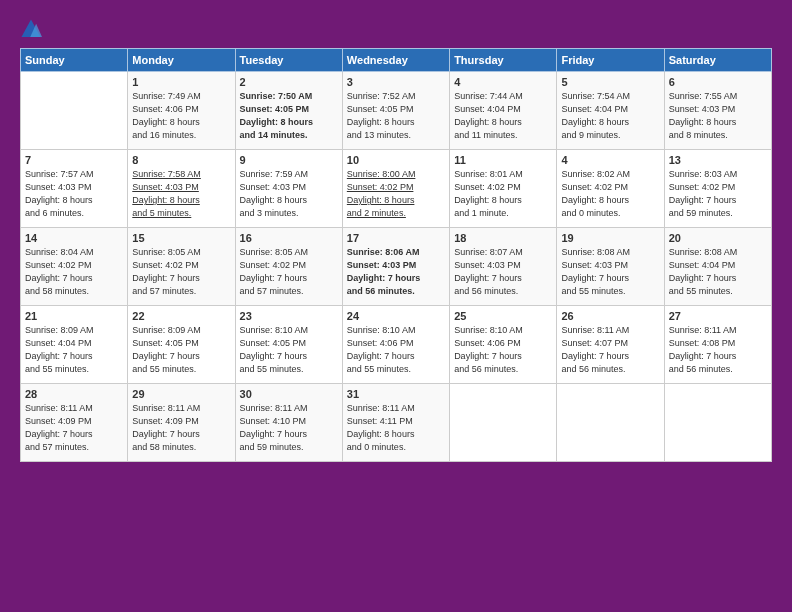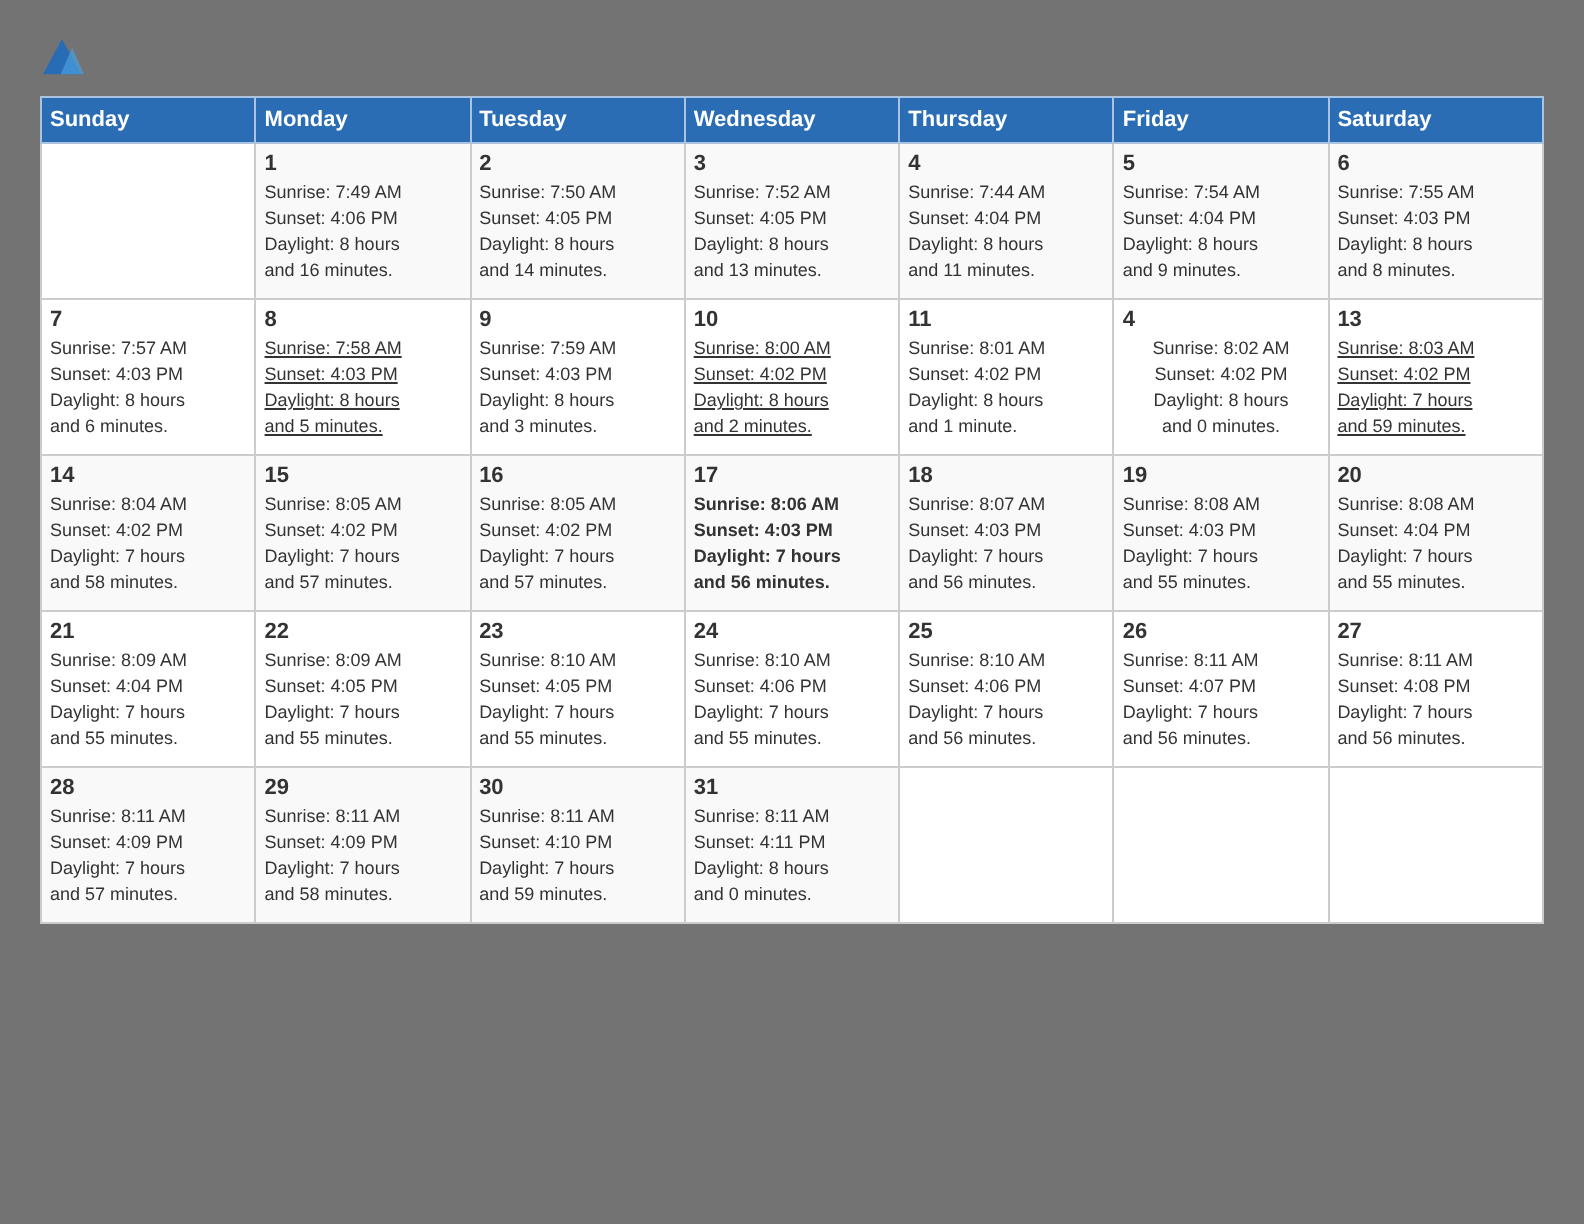--- a/index.html
+++ b/index.html
@@ -7,21 +7,21 @@
       font-family: Arial, sans-serif;
       background: #fff;
       width: 792px;
       height: 612px;
       overflow: hidden;
     }
     .page {
       width: 792px;
       height: 612px;
       padding: 18px 20px 10px 20px;
-      background: #737373;
+      background: #701a75;
     }
     .header {
       display: flex;
       justify-content: space-between;
       align-items: flex-start;
       margin-bottom: 8px;
     }
     .logo {
       display: flex;
       align-items: center;
@@ -131,21 +131,21 @@
           <td class="empty-cell"></td>
           <td>
             <span class="day-number">1</span>
             <div class="day-info" style="white-space: pre-line;">Sunrise: 7:49 AM
 Sunset: 4:06 PM
 Daylight: 8 hours
 and 16 minutes.</div>
           </td>
           <td>
             <span class="day-number">2</span>
-            <div class="day-info" style="white-space: pre-line;">Sunrise: 7:50 AM
+            <div class="day-info" style="white-space: pre-line; font-weight: bold;">Sunrise: 7:50 AM
 Sunset: 4:05 PM
 Daylight: 8 hours
 and 14 minutes.</div>
           </td>
           <td>
             <span class="day-number">3</span>
             <div class="day-info" style="white-space: pre-line;">Sunrise: 7:52 AM
 Sunset: 4:05 PM
 Daylight: 8 hours
 and 13 minutes.</div>
@@ -203,28 +203,28 @@
           </td>
           <td>
             <span class="day-number">11</span>
             <div class="day-info" style="white-space: pre-line;">Sunrise: 8:01 AM
 Sunset: 4:02 PM
 Daylight: 8 hours
 and 1 minute.</div>
           </td>
           <td>
             <span class="day-number">4</span>
-            <div class="day-info" style="white-space: pre-line; text-align: center;">Sunrise: 8:02 AM
+            <div class="day-info" style="white-space: pre-line;">Sunrise: 8:02 AM
 Sunset: 4:02 PM
 Daylight: 8 hours
 and 0 minutes.</div>
           </td>
           <td>
             <span class="day-number">13</span>
-            <div class="day-info" style="white-space: pre-line; text-decoration: underline;">Sunrise: 8:03 AM
+            <div class="day-info" style="white-space: pre-line;">Sunrise: 8:03 AM
 Sunset: 4:02 PM
 Daylight: 7 hours
 and 59 minutes.</div>
           </td>
         </tr>
         <tr>
           <td>
             <span class="day-number">14</span>
             <div class="day-info" style="white-space: pre-line;">Sunrise: 8:04 AM
 Sunset: 4:02 PM

